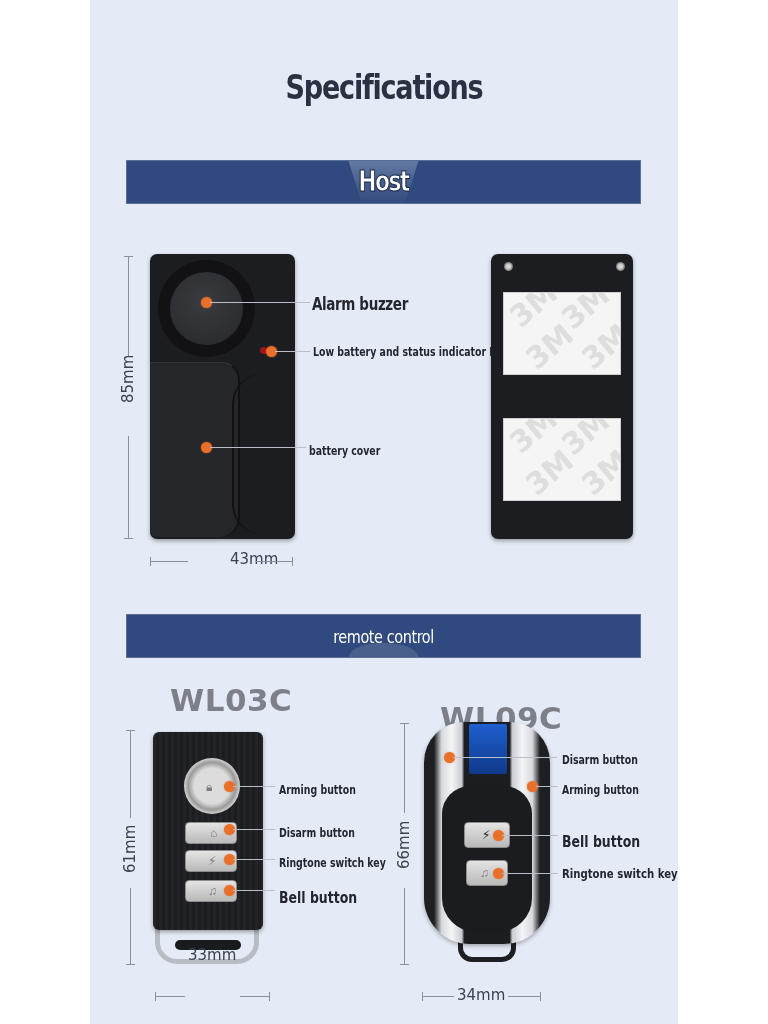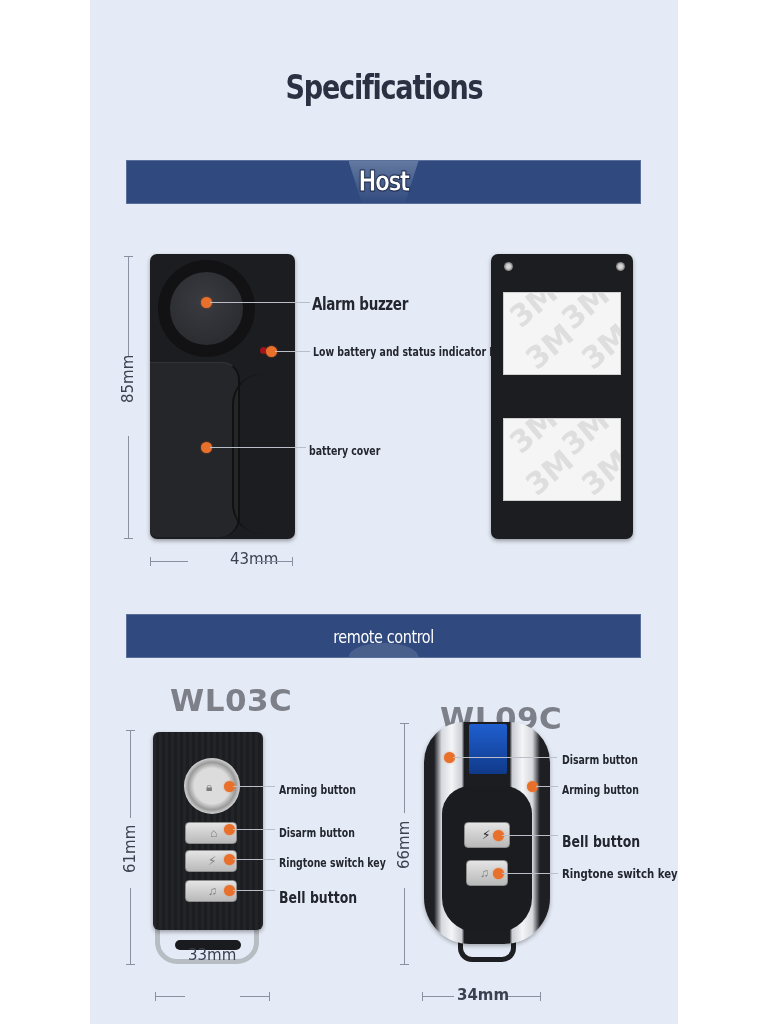--- a/index.html
+++ b/index.html
@@ -191,15 +191,15 @@
 <div class="dot" style="left:493px;top:830px;"></div>
 <div class="leader" style="left:502px;top:835px;width:56px;"></div>
 <div class="label lbl-md" style="left:562px;top:832px;">Bell button</div>
 
 <div class="dot" style="left:493px;top:868px;"></div>
 <div class="leader" style="left:502px;top:873px;width:56px;"></div>
 <div class="label lbl-sm" style="left:562px;top:866px;font-size:13px;">Ringtone switch key</div>
 
 <div class="tick-v" style="left:422px;top:992px;"></div>
 <div class="hline" style="left:422px;top:996px;width:32px;"></div>
-<div class="dim" style="left:457px;top:986px;font-weight:bold;">34mm</div>
+<div class="dim" style="left:457px;top:986px;">34mm</div>
 <div class="hline" style="left:508px;top:996px;width:32px;"></div>
 <div class="tick-v" style="left:540px;top:992px;"></div>
 
 </body></html>

